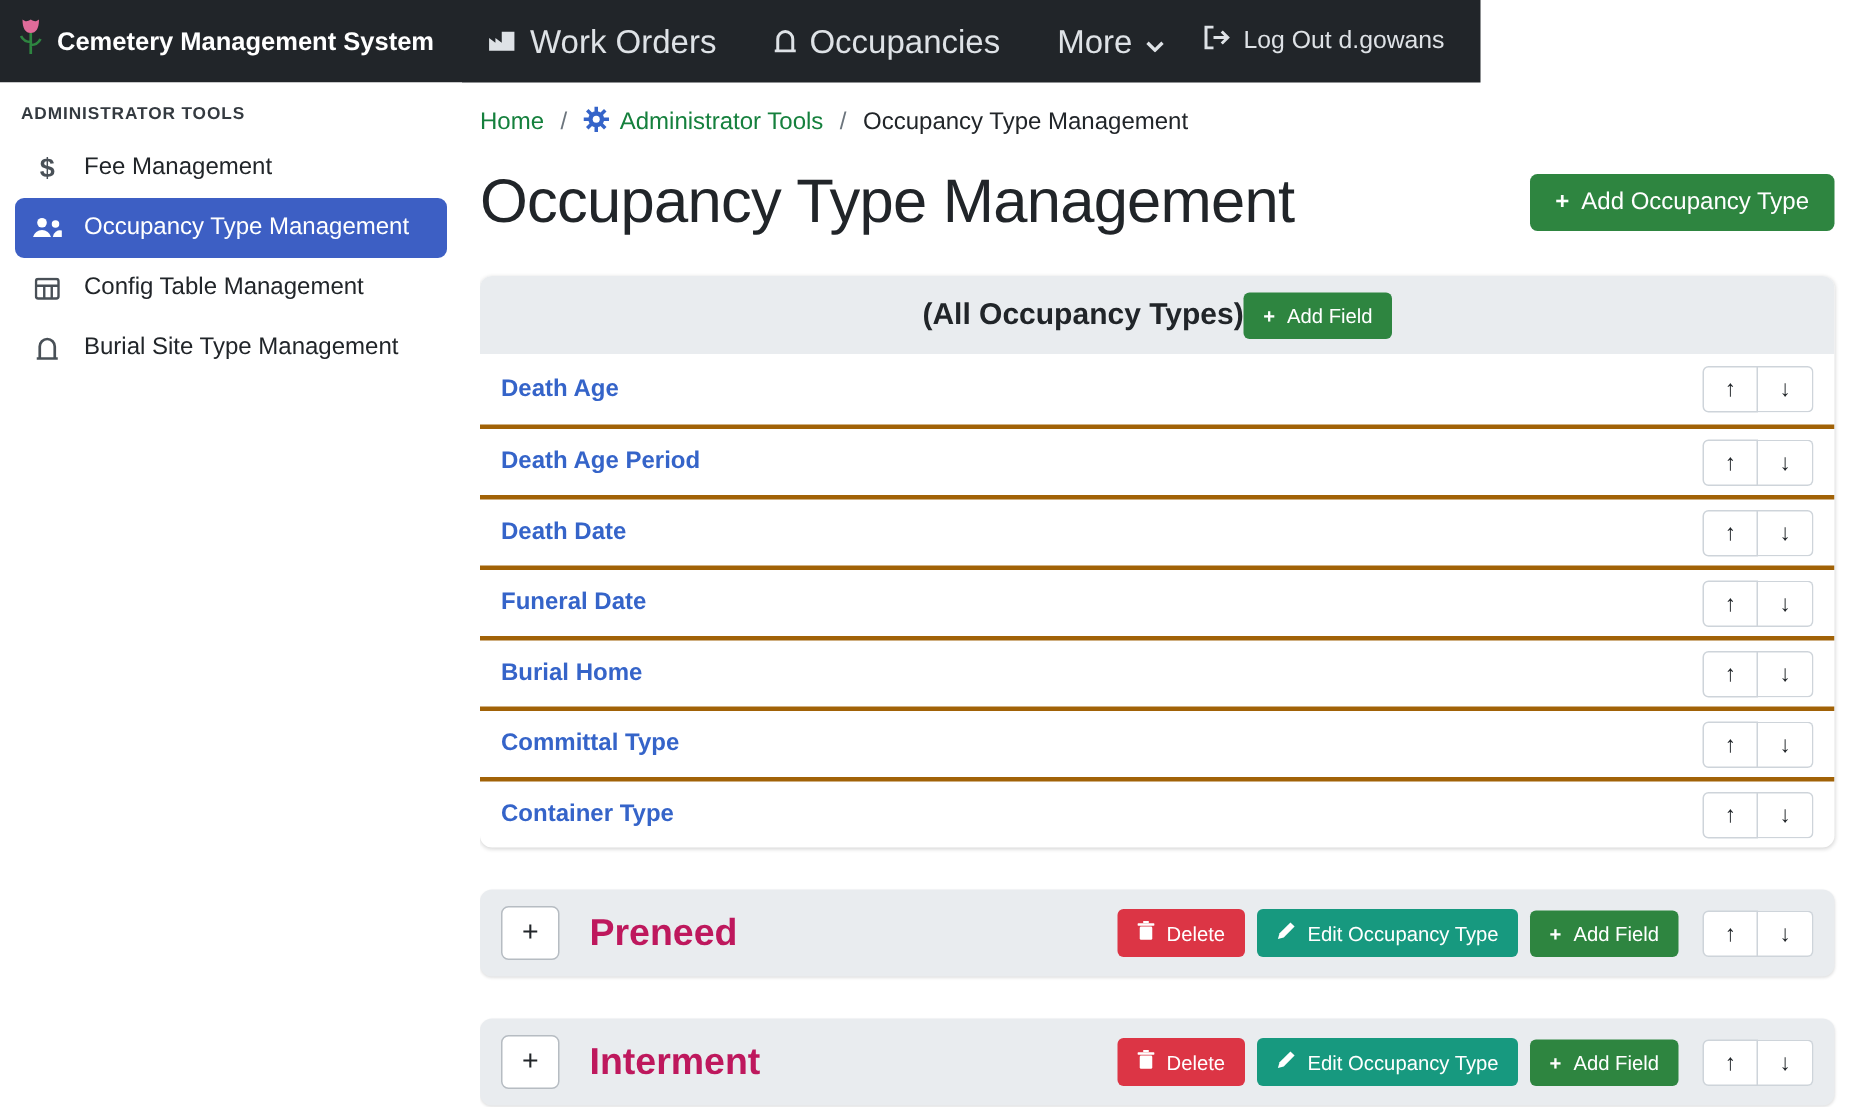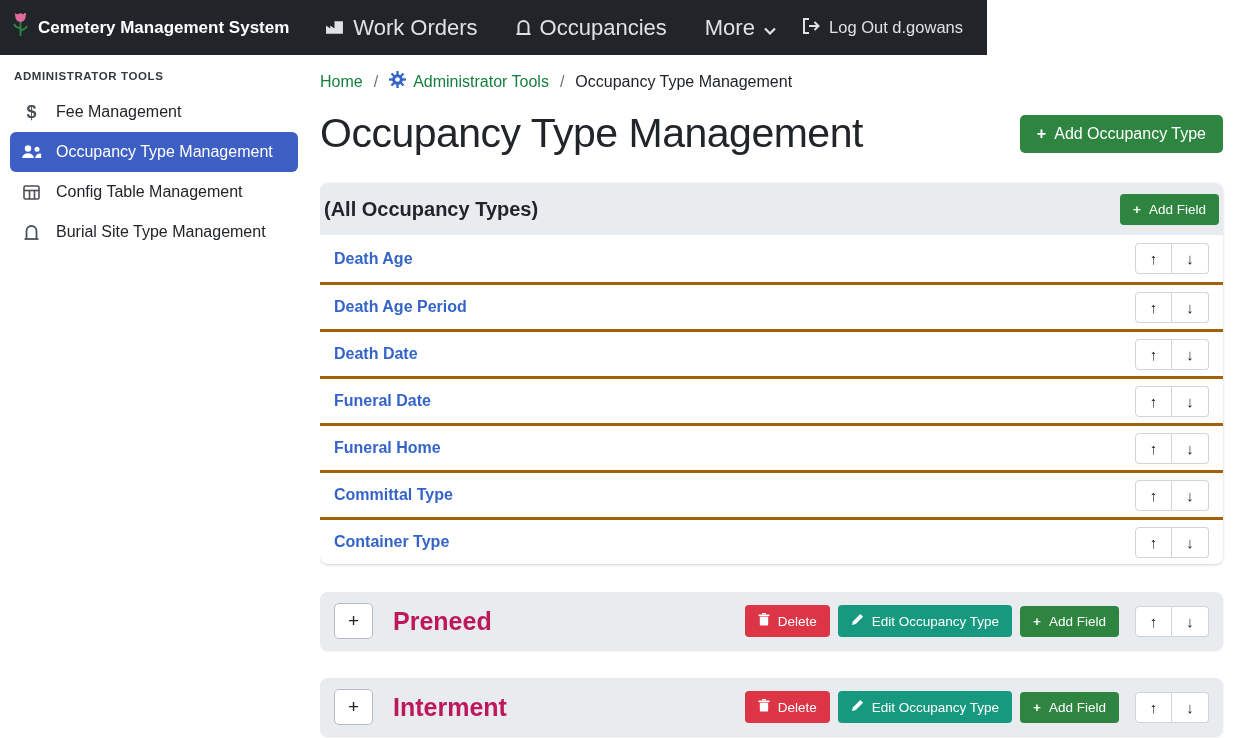--- a/index.html
+++ b/index.html
@@ -48,21 +48,21 @@
   .btn-lg { font-size:16px; padding:10px 17px; }
   .btn-sm { font-size:13.5px; padding:8px 13px; border-radius:4px; }
   .green { background:#2e8540; }
   .red   { background:#dc3545; }
   .teal  { background:#17997f; }
   .plus  { font-weight:700; }
 
   .card { margin-top:26px; background:#fff; border-radius:8px;
     box-shadow:0 1px 3px rgba(0,0,0,.18); overflow:hidden; }
   .card-header { background:#e9ecef; height:52px; display:flex; align-items:center;
-    justify-content:space-between; padding:0 4px; }
+    justify-content:center; padding:0 4px; }
   .card-title { font-size:20px; font-weight:600; color:#212529; }
   .field-row { height:47px; display:flex; align-items:center;
     justify-content:space-between; padding:0 14px; border-top:3px solid #a16207; }
   .field-link { color:#3564c9; font-weight:700; font-size:16px;
     text-decoration:none; cursor:pointer; }
 
   .arrow-group { display:inline-flex; }
   .btn-arrow { width:37px; height:31px; background:#fff; border:1px solid #ced4da;
     color:#212529; font-size:15px; display:flex; align-items:center;
     justify-content:center; cursor:pointer; }
@@ -257,21 +257,21 @@
       <span class="arrow-group">
         <button class="btn-arrow">
             <span>↑</span>
           </button>
         <button class="btn-arrow">
             <span>↓</span>
           </button>
       </span>
     </div>
     <div class="field-row">
-      <a class="field-link">Funeral Home</a>
+      <a class="field-link">Burial Home</a>
       <span class="arrow-group">
         <button class="btn-arrow">
             <span>↑</span>
           </button>
         <button class="btn-arrow">
             <span>↓</span>
           </button>
       </span>
     </div>
     <div class="field-row">

